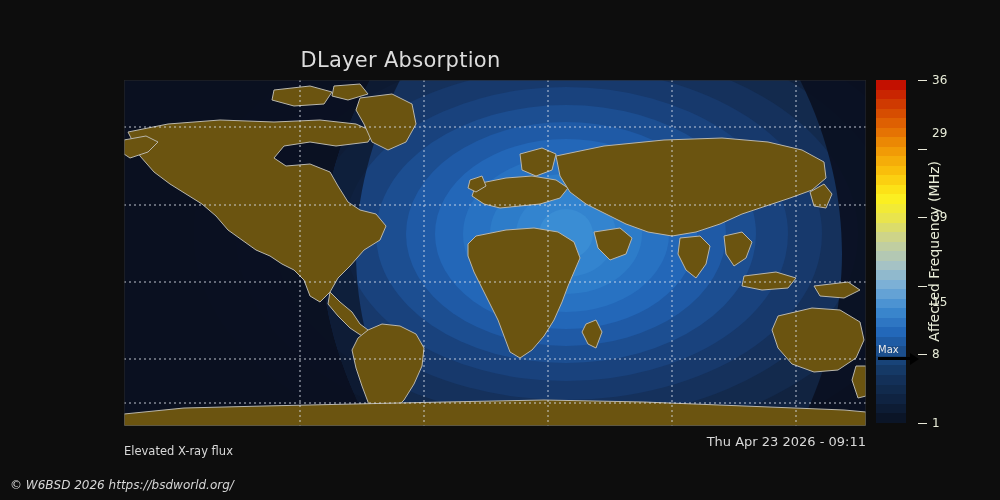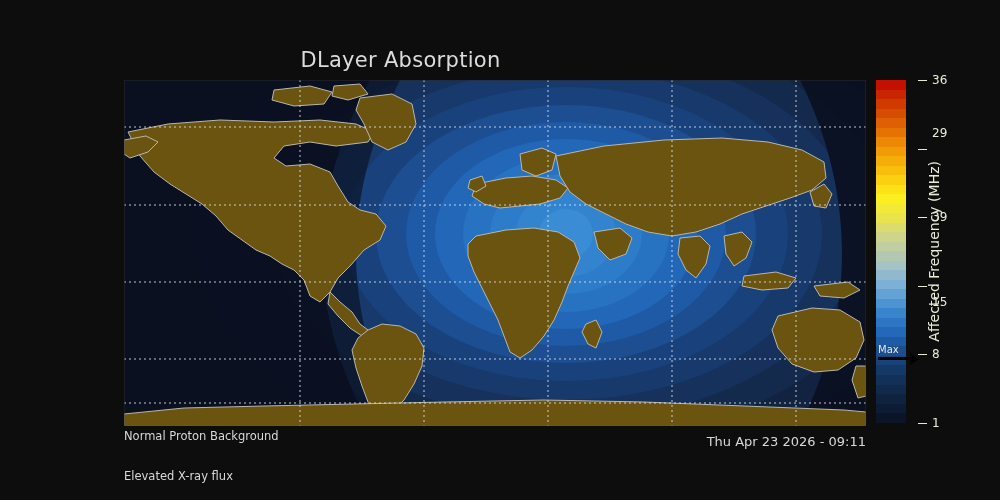--- a/index.html
+++ b/index.html
@@ -33,21 +33,21 @@
        font-size:10px;line-height:11px;}
   #max-marker .mx-arrow{position:absolute;left:1px;top:13px;width:34px;height:3px;
        background:#000;}
   #max-marker .mx-head{position:absolute;left:33px;top:9px;width:0;height:0;
        border-left:9px solid #000;border-top:6px solid transparent;
        border-bottom:6px solid transparent;}
 
   
   .note{position:absolute;color:#d8d8d8;font-size:11.5px;white-space:nowrap;}
   #note1{left:124px;top:429px;}
-  #note2{left:124px;top:444px;margin-top:25px;}
+  #note2{left:124px;top:444px;}
   #stamp{position:absolute;right:134px;top:434px;color:#d8d8d8;font-size:13px;
          white-space:nowrap;}
   #copyright{position:absolute;left:10px;top:478px;color:#d6d6d6;font-size:12px;
          font-style:italic;white-space:nowrap;}
 </style>
 </head>
 <body>
 
 <div id="root">
 
@@ -248,17 +248,17 @@
       <div class="cb-tick" style="top: 274.4px;"></div>
       <div class="cb-lab" style="top: 274.4px;">8</div>
       <div class="cb-tick" style="top: 343px;"></div>
       <div class="cb-lab" style="top: 343px;">1</div>
     </div>
 
   <div id="cb-axis-label">
     <span>Affected Frequency (MHz)</span>
   </div>
 
-  <div class="note" id="note1">Normal Proton Background</div>
   <div class="note" id="note2">Elevated X-ray flux</div>
   <div id="stamp">Thu Apr 23 2026 - 09:11</div>
+  <div id="copyright">© W6BSD 2026 https://bsdworld.org/</div>
 
 </div>
 
 </body></html>

